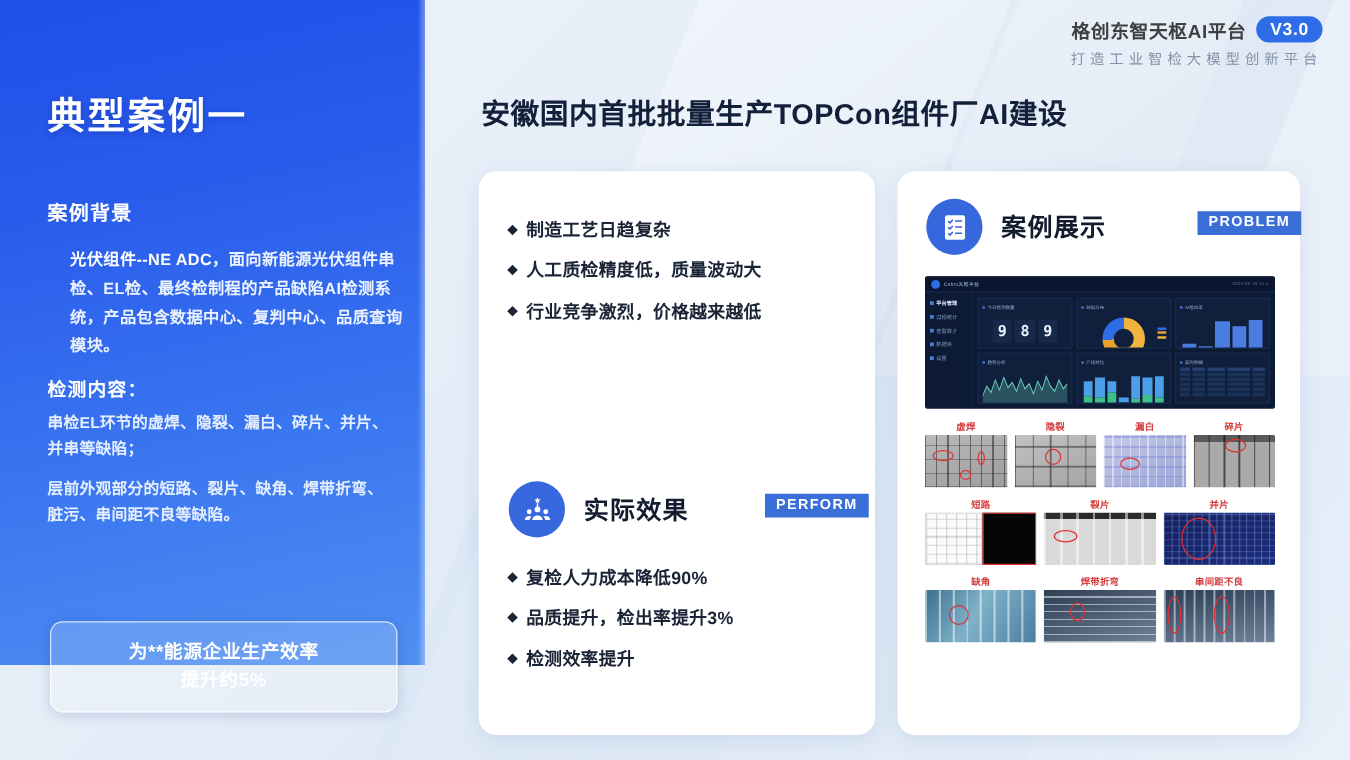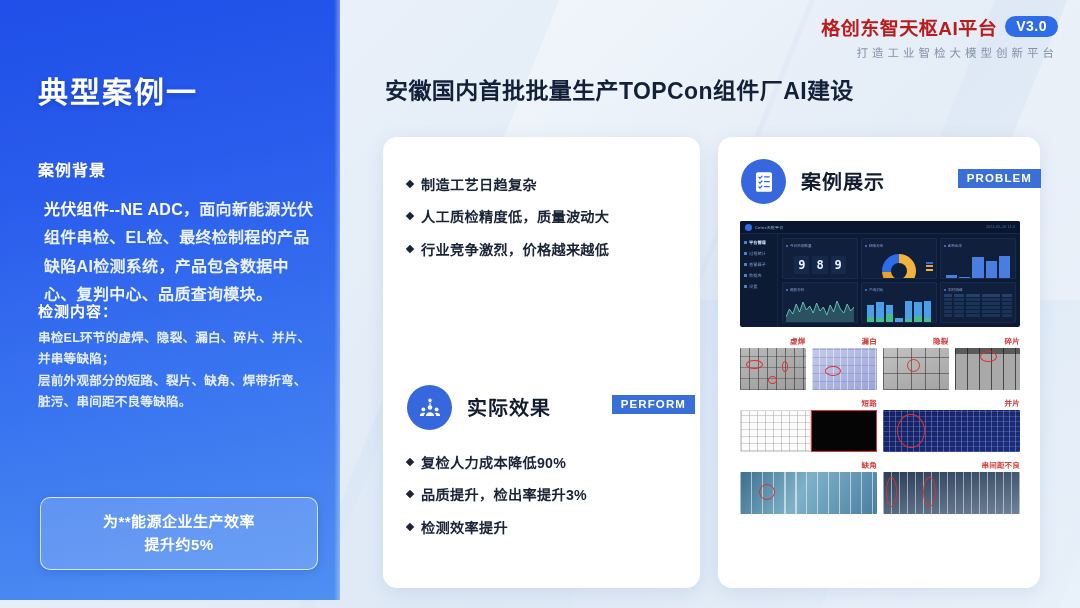--- a/index.html
+++ b/index.html
@@ -23,21 +23,21 @@
   }
   .bg-deco .b1 { left: 430px; top: -60px;  width: 250px; height: 760px; opacity: .55; }
   .bg-deco .b2 { left: 690px; top: -90px;  width: 180px; height: 800px; opacity: .35; }
   .bg-deco .b3 { left: 930px; top: -40px;  width: 220px; height: 760px; opacity: .45; }
   .bg-deco .b4 { left: 350px; top: 300px;  width: 760px; height: 360px;
                  background: linear-gradient(160deg, rgba(213,228,245,.55), rgba(255,255,255,0)); }
 
   
   .sidebar {
     position: absolute; left: 0; top: 0;
-    width: 340px; height: 600px;
+    width: 340px; height: 532px;
     background: linear-gradient(168deg, #1f4fe8 0%, #2a5cec 30%, #3a76f0 65%, #4f90f2 100%);
     padding: 0 36px;
     color: #fff;
   }
   .sidebar::after {
     content: ""; position: absolute; right: 0; top: 0; width: 6px; height: 100%;
     background: linear-gradient(to right, rgba(255,255,255,0), rgba(255,255,255,.35));
   }
 
   .case-title {
@@ -45,54 +45,54 @@
     font-size: 30px; font-weight: 700; letter-spacing: 2px;
     text-shadow: 0 2px 5px rgba(0,30,110,.30);
   }
 
   .bg-heading {
     position: absolute; left: 38px; top: 157px;
     font-size: 16px; font-weight: 700; letter-spacing: 1px;
   }
 
   .bg-body {
-    position: absolute; left: 44px; top: 196px; width: 270px;
-    font-size: 16px; line-height: 1.78; letter-spacing: .3px;
+    position: absolute; left: 56px; top: 196px; width: 270px;
+    font-size: 13px; line-height: 1.78; letter-spacing: .3px;
     color: #eaf2ff; font-weight: 600;
   }
   .bg-body .lead { font-weight: 700; color: #ffffff; }
 
   .detect-heading {
     position: absolute; left: 38px; top: 300px;
     font-size: 15px; font-weight: 700; letter-spacing: 1px;
   }
   .detect-body {
     position: absolute; left: 38px; top: 328px; width: 278px;
     font-size: 12.6px; line-height: 1.7; letter-spacing: .2px;
     color: #e4eeff; font-weight: 600;
   }
-  .detect-body p + p { }
+  .detect-body p + p { margin-top: 10px; }
 
   .result-badge {
     position: absolute; left: 40px; top: 497px;
     width: 278px; padding: 13px 10px;
     border: 1.5px solid rgba(255,255,255,.75);
     border-radius: 10px;
     background: rgba(255,255,255,.17);
     text-align: center;
     font-size: 15px; font-weight: 700; line-height: 1.5;
     letter-spacing: .5px;
     box-shadow: 0 2px 10px rgba(10,40,120,.18);
   }
 
   
   .brand { position: absolute; right: 22px; top: 13px; text-align: right; }
   .brand-row { display: flex; align-items: center; justify-content: flex-end; gap: 8px; }
   .brand-name {
-    font-size: 19px; font-weight: 700; color: #b91c1c; letter-spacing: .5px; text-align: center;
+    font-size: 15px; font-weight: 700; color: #404040; letter-spacing: .5px; text-align: center;
   }
   .brand-ver {
     display: inline-block; background: #2f6ce8; color: #fff;
     font-size: 14px; font-weight: 700; letter-spacing: .5px;
     border-radius: 11px; padding: 2px 11px 3px;
   }
   .brand-sub {
     margin-top: 4px; font-size: 11.5px; color: #8491a8;
     letter-spacing: 4px; font-weight: 500;
   }
@@ -244,21 +244,21 @@
   .minitable .tr.head i { background: #24406e; }
 
   
   .samples {
     position: absolute; left: 22px; top: 198px;
     width: 280px;
   }
   .srow { display: flex; gap: 6px; margin-bottom: 7px; }
   .scell { flex: 1; }
   .slabel {
-    text-align: right; color: #d33d3d; font-size: 7.5px;
+    text-align: center; color: #d33d3d; font-size: 7.5px;
     font-weight: 700; margin-bottom: 2px; letter-spacing: .2px;
     white-space: nowrap;
   }
   .simg {
     height: 42px; width: 100%; position: relative; overflow: hidden;
     border-radius: 1px;
   }
   .simg .mark {
     position: absolute; border: 1.6px solid #e03030; border-radius: 50%;
   }
@@ -626,60 +626,72 @@
     <div class="srow">
       <div class="scell">
         <div class="slabel">虚焊</div>
         <div class="simg tex-el">
           <span class="mark" style="left:6px;top:12px;width:17px;height:9px"></span>
           <span class="mark" style="left:42px;top:13px;width:6px;height:11px"></span>
           <span class="mark" style="left:28px;top:28px;width:9px;height:8px"></span>
         </div>
       </div>
       <div class="scell">
+        <div class="slabel">隐裂</div>
+        <div class="simg tex-el2">
+          <span class="mark" style="left:24px;top:11px;width:13px;height:13px"></span>
+        </div>
+      </div>
+      <div class="scell">
         <div class="slabel">漏白</div>
         <div class="simg tex-blue">
           <span class="mark" style="left:13px;top:18px;width:16px;height:10px"></span>
-        </div>
-      </div>
-      <div class="scell">
-        <div class="slabel">隐裂</div>
-        <div class="simg tex-el2">
-          <span class="mark" style="left:24px;top:11px;width:13px;height:13px"></span>
         </div>
       </div>
       <div class="scell">
         <div class="slabel">碎片</div>
         <div class="simg tex-dark">
           <span class="mark" style="left:25px;top:3px;width:17px;height:11px"></span>
         </div>
       </div>
     </div>
 
     <div class="srow">
       <div class="scell">
         <div class="slabel">短路</div>
         <div class="simg" style="display:flex">
           <div class="tex-white" style="width:52%;height:100%"></div>
           <div class="tex-black" style="width:48%;height:100%;border:1.5px solid #e03030"></div>
         </div>
       </div>
       <div class="scell">
+        <div class="slabel">裂片</div>
+        <div class="simg tex-panelrow">
+          <span class="mark" style="left:8px;top:14px;width:19px;height:10px"></span>
+        </div>
+      </div>
+      <div class="scell">
         <div class="slabel">并片</div>
         <div class="simg tex-navy">
           <span class="mark" style="left:14px;top:4px;width:28px;height:34px"></span>
         </div>
       </div>
     </div>
 
     <div class="srow">
       <div class="scell">
         <div class="slabel">缺角</div>
         <div class="simg tex-cell">
           <span class="mark" style="left:19px;top:12px;width:16px;height:16px"></span>
+        </div>
+      </div>
+      <div class="scell">
+        <div class="slabel">焊带折弯</div>
+        <div class="simg tex-cell2">
+          <span class="mark" style="left:21px;top:10px;width:12px;height:15px"></span>
         </div>
       </div>
       <div class="scell">
         <div class="slabel">串间距不良</div>
         <div class="simg tex-gap">
           <span class="mark" style="left:3px;top:5px;width:11px;height:30px"></span>
           <span class="mark" style="left:40px;top:5px;width:13px;height:30px"></span>
         </div>
       </div>
     </div>

